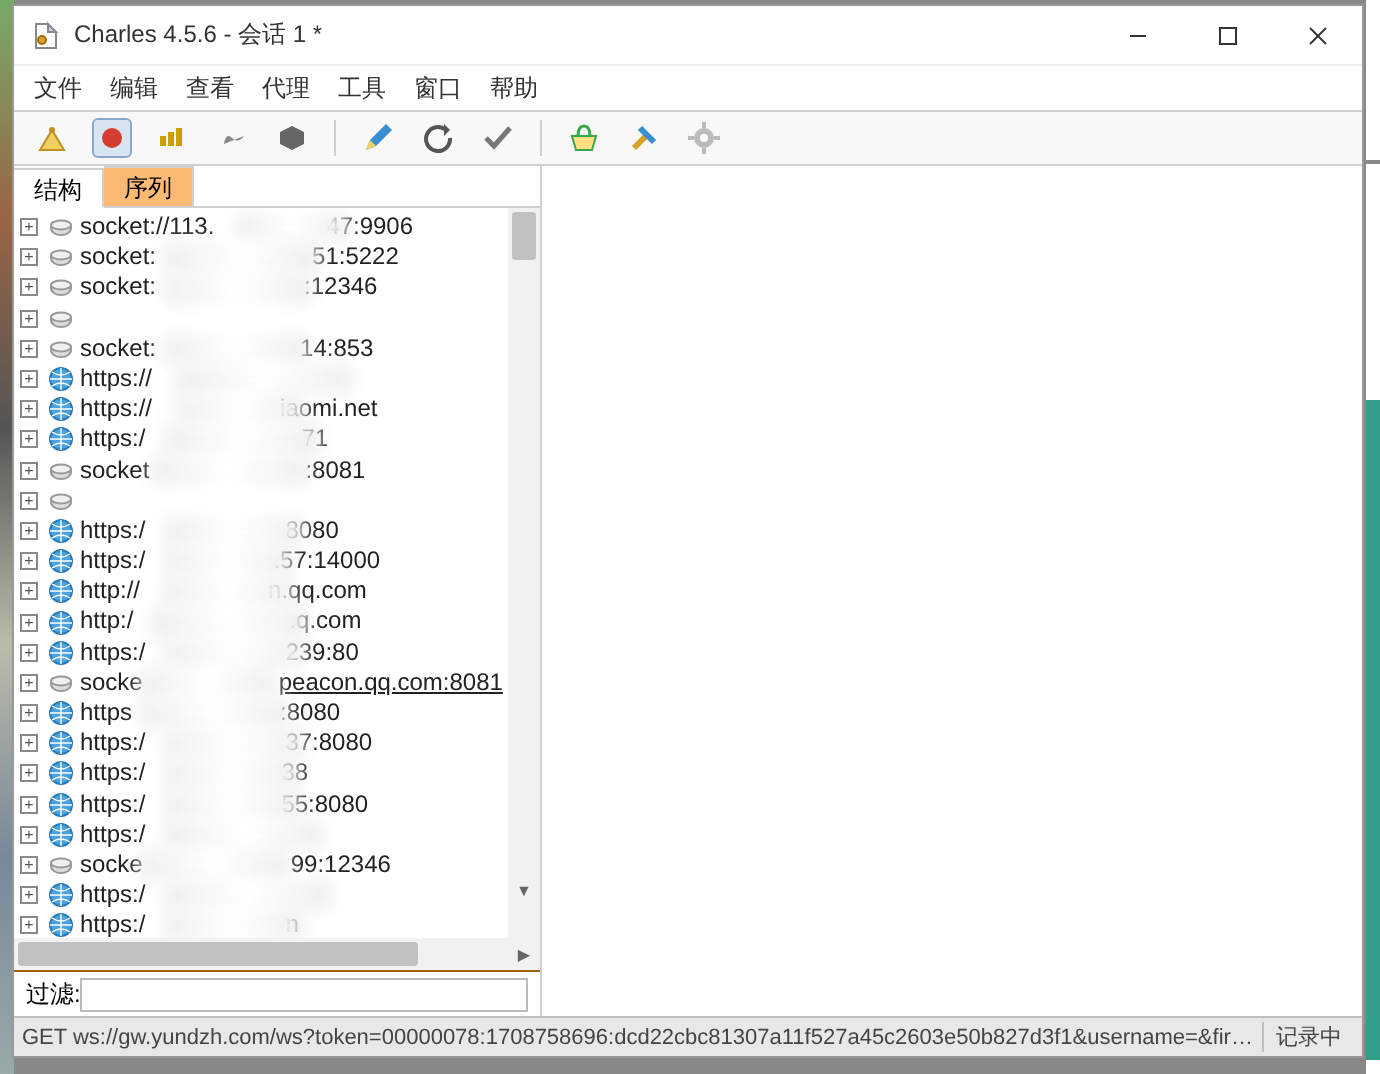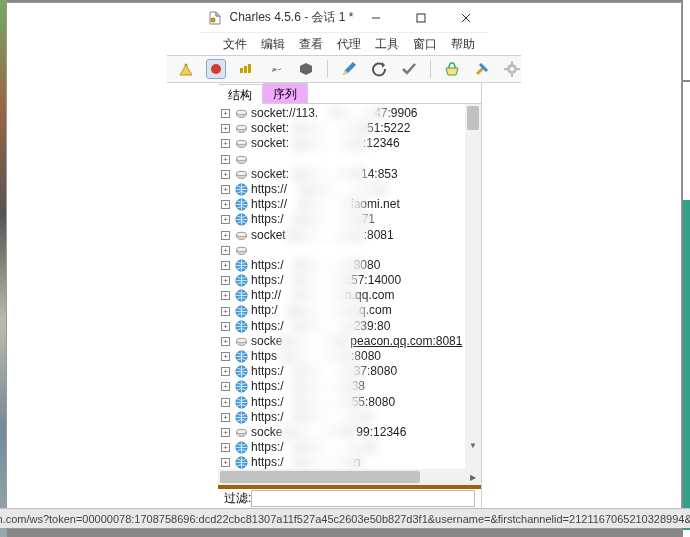--- a/index.html
+++ b/index.html
@@ -1,52 +1,52 @@
 <!DOCTYPE html>
 <html><head>
 <meta charset="utf-8">
 <style>
 * { margin: 0; padding: 0; box-sizing: border-box; font-family: "Microsoft YaHei", "SimSun", Arial, sans-serif; }
 body { background: #888; width: 690px; height: 537px; overflow: hidden; position: relative; }
-.window { position: absolute; left: 6px; top: 2px; width: 676px; height: 527px; background: #fff; border: 1px solid #999; display: flex; flex-direction: column; align-items: center; }
+.window { position: absolute; left: 6px; top: 2px; width: 676px; height: 527px; background: #fff; border: 1px solid #999; display: flex; flex-direction: column; }
 .titlebar { height: 30px; display: flex; align-items: center; padding-left: 8px; background: #fff; border-bottom: 1px solid #eee; }
 .titlebar .app-icon { width: 16px; height: 16px; margin-right: 6px; }
 .titlebar .title { font-size: 12px; color: #333; flex: 1; }
 .winbtns { display: flex; }
 .winbtn { width: 45px; height: 30px; display: flex; align-items: center; justify-content: center; font-size: 11px; color: #333; }
 .winbtn svg { width: 10px; height: 10px; }
 .menubar { height: 22px; display: flex; align-items: center; padding-left: 10px; background: #fff; font-size: 12px; gap: 14px; }
 .menubar span { color: #333; cursor: default; }
 .toolbar { height: 28px; display: flex; align-items: center; padding-left: 10px; border-top: 1px solid #d0d0d0; border-bottom: 1px solid #d0d0d0; background: #f8f8f8; gap: 12px; }
 .toolbtn { width: 18px; height: 18px; display: flex; align-items: center; justify-content: center; }
 .toolbtn.recording { outline: 1px solid #8aa8cf; background: #d8e4f2; padding: 2px; border-radius: 2px; }
 .toolsep { width: 1px; height: 18px; background: #d0d0d0; }
-.main { flex: 1; display: flex; overflow: hidden; margin-left: 12px; }
+.main { flex: 1; display: flex; overflow: hidden; }
 .leftpane { width: 264px; border-right: 1px solid #d0d0d0; display: flex; flex-direction: column; overflow: hidden; }
 .tabs { height: 21px; display: flex; border-bottom: 1px solid #d0d0d0; font-size: 12px; }
 .tab { padding: 2px 10px; border-right: 1px solid #d0d0d0; border-top: 1px solid #d0d0d0; background: #fff; cursor: default; }
 .tab.active { background: #fff; border-bottom: 1px solid #fff; position: relative; top: 1px; }
-.tab:not(.active) { background: #f0abfc; }
+.tab:not(.active) { background: #fdba74; }
 .treewrap { flex: 1; overflow: hidden; position: relative; }
 .tree { padding: 2px 0; font-size: 12px; line-height: 15.2px; overflow-y: hidden; }
 .tree-row { display: flex; align-items: center; padding-left: 3px; white-space: nowrap; height: 15.2px; }
 .expander { width: 9px; height: 9px; border: 1px solid #888; margin-right: 4px; display: flex; align-items: center; justify-content: center; font-size: 8px; line-height: 7px; color: #555; background: #fff; flex-shrink: 0; }
 .node-icon { width: 14px; height: 14px; margin-right: 3px; flex-shrink: 0; display: inline-flex; align-items: center; justify-content: center; }
 .node-label { color: #222; position: relative; }
 .redact { position: absolute; background: #fff; filter: blur(4px); background: linear-gradient(90deg,#eee,#fff,#eee); top: 0; bottom: 0; }
 .scrollbar-v { position: absolute; right: 0; top: 0; bottom: 0; width: 16px; background: #f1f1f1; }
 .scrollbar-v .thumb { position: absolute; left: 2px; right: 2px; top: 2px; height: 24px; background: #c1c1c1; border-radius: 2px; }
 .scrollbar-v .arrow-up, .scrollbar-v .arrow-down { position: absolute; left: 0; right: 0; height: 16px; display:flex;align-items:center;justify-content:center;font-size:8px;color:#666; }
 .scrollbar-v .arrow-up { top: 0; }
 .scrollbar-v .arrow-down { bottom: 16px; }
 .scrollbar-h { height: 16px; background: #f1f1f1; position: relative; }
 .scrollbar-h .thumb { position: absolute; top: 2px; bottom: 2px; left: 2px; width: 200px; background: #c1c1c1; border-radius: 2px; }
 .scrollbar-h .arrow-r { position:absolute; right:0;top:0;bottom:0;width:16px;display:flex;align-items:center;justify-content:center;font-size:8px;color:#666;}
 .rightpane { flex: 1; background: #fff; }
-.filterbar { height: 23px; border-top: 4px solid #a16207; display: flex; align-items: center; padding: 0 6px; font-size: 12px; gap: 0; }
+.filterbar { height: 23px; border-top: 1px solid #a16207; display: flex; align-items: center; padding: 0 6px; font-size: 12px; gap: 0; }
 .filterbar input { flex: 1; border: 1px solid #bbb; height: 17px; font-size: 11px; padding: 0 3px; }
 .statusbar { height: 20px; background: #e8e8e8; border-top: 1px solid #c0c0c0; display: flex; align-items: center; font-size: 11px; color: #444; padding: 0 4px; }
 .statusbar .status-left { flex: 1; overflow: hidden; text-overflow: ellipsis; white-space: nowrap; }
 .statusbar .status-right { padding: 0 6px; border-left: 1px solid #c0c0c0; margin-left: 4px; }
 
 .strip-l, .strip-r { position: absolute; top: 0; bottom: 0; width: 7px; }
 .strip-l { left: 0; background: linear-gradient(#7a6,#964,#555,#bba,#789,#9aa); }
 .strip-r { right: 0; background: linear-gradient(#fff 0 80px,#888 80px 82px,#fff 82px 200px,#33a08a 200px 530px,#fff 530px); }
 </style>
 </head>

